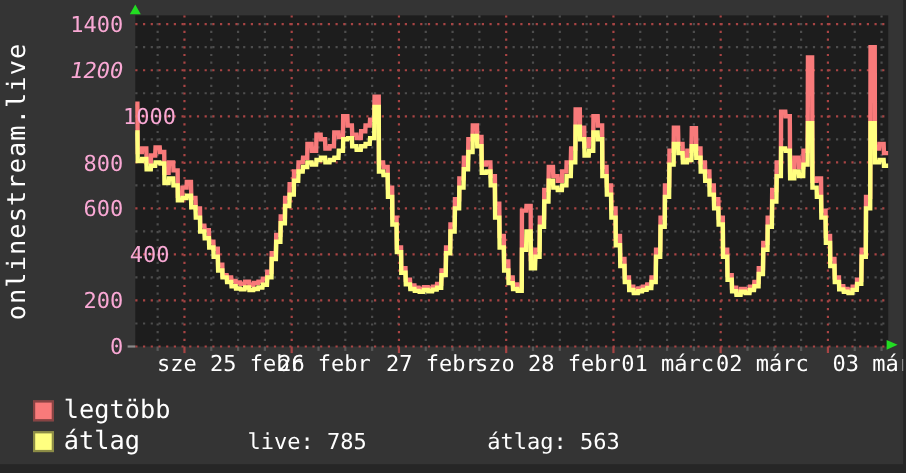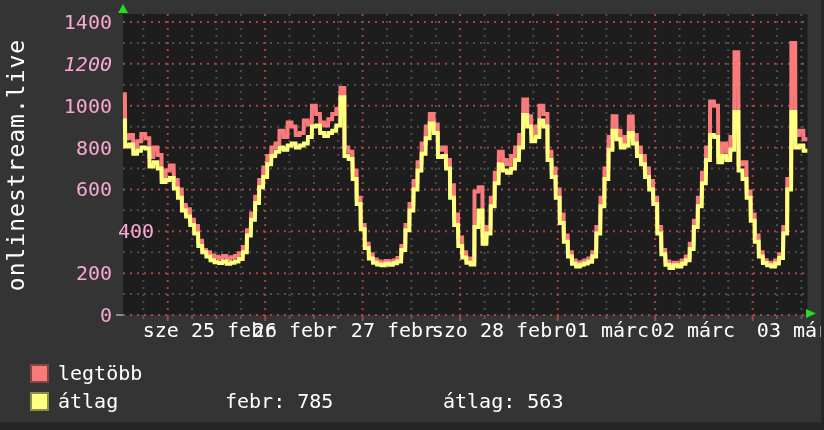--- a/index.html
+++ b/index.html
@@ -6,21 +6,21 @@
   #stage{position:relative;width:824px;height:430px;background:#343434;overflow:hidden;
          font-family:"DejaVu Sans Mono","Liberation Mono",monospace;color:#fff;}
   #plot-svg{position:absolute;left:0;top:0;}
   .ylabel{position:absolute;left:0;width:112px;text-align:right;font-size:20px;line-height:22px;color:#f9a8d4;white-space:pre;}
   .xlabel{position:absolute;top:318px;font-size:20px;line-height:24px;color:#fff;white-space:pre;transform:translateX(-50%);}
   #vtitle{position:absolute;left:16px;top:165px;transform:translate(-50%,-50%) rotate(-90deg);
           font-size:23px;letter-spacing:1px;white-space:nowrap;color:#fff;}
   .swatch{position:absolute;left:30px;width:15px;height:15px;border:2px solid rgba(0,0,0,0.45);}
   #swatch-1{top:364px;}
   #swatch-2{top:392px;}
-  .legend-label{position:absolute;left:58px;font-size:20px;line-height:22px;color:#fff;white-space:pre;}
+  .legend-label{position:absolute;left:58px;font-size:23px;line-height:22px;color:#fff;white-space:pre;}
   #legend-label-1{top:362px;}
   #legend-label-2{top:390px;}
   .stat{position:absolute;top:390px;font-size:20px;line-height:22px;color:#fff;white-space:pre;}
   #stat-most{left:225px;}
   #stat-atlag{left:443px;}
   #stat-max{left:677px;}
   #edge-bottom{position:absolute;left:0;top:422px;width:824px;height:8px;background:#262626;}
   #edge-right{position:absolute;left:821px;top:0;width:3px;height:430px;background:#262626;}
 </style>
 </head>
@@ -111,38 +111,38 @@
       <polygon points="123,4 118,13 128,13" fill="#22dd22"></polygon>
       <polygon points="806,309 806,318 816,313.5" fill="#22dd22"></polygon>
     </svg>
 
   <div id="ylabels">
       <div class="ylabel" style="top: 304px;">0</div>
       <div class="ylabel" style="top: 262.143px;">200</div>
       <div class="ylabel" style="top: 220.286px; margin-left: 42px;">400</div>
       <div class="ylabel" style="top: 178.429px;">600</div>
       <div class="ylabel" style="top: 136.571px;">800</div>
-      <div class="ylabel" style="top: 94.7143px;">1000</div>
+      <div class="ylabel" style="top: 94.7143px; padding-left: 48px;">1000</div>
       <div class="ylabel" style="top: 52.8571px; font-style: italic;">1200</div>
       <div class="ylabel" style="top: 11px;">1400</div>
     </div>
   <div id="xlabels">
       <span class="xlabel" style="left: 209px;">sze 25 febr</span>
       <span class="xlabel" style="left: 295px;">26 febr</span>
       <span class="xlabel" style="left: 393px;">27 febr</span>
       <span class="xlabel" style="left: 498px;">szo 28 febr</span>
       <span class="xlabel" style="left: 607px;">01 márc</span>
       <span class="xlabel" style="left: 680px; margin-left: 13px;">02 márc</span>
       <span class="xlabel" style="left: 799px;">03 márc</span>
     </div>
 
   <div class="swatch" id="swatch-1" style="background: rgb(248, 122, 122);"></div>
   <div class="legend-label" id="legend-label-1">legtöbb</div>
 
   <div class="swatch" id="swatch-2" style="background: rgb(255, 255, 128);"></div>
   <div class="legend-label" id="legend-label-2">átlag</div>
 
-  <span class="stat" id="stat-most"><span>febr:</span> <span>785</span></span>
+  <span class="stat" id="stat-most"><span>live:</span> <span>785</span></span>
   <span class="stat" id="stat-atlag"><span>átlag:</span> <span>563</span></span>
 
   <div id="edge-bottom"></div>
   <div id="edge-right"></div>
 </div>
 
 </body></html>

